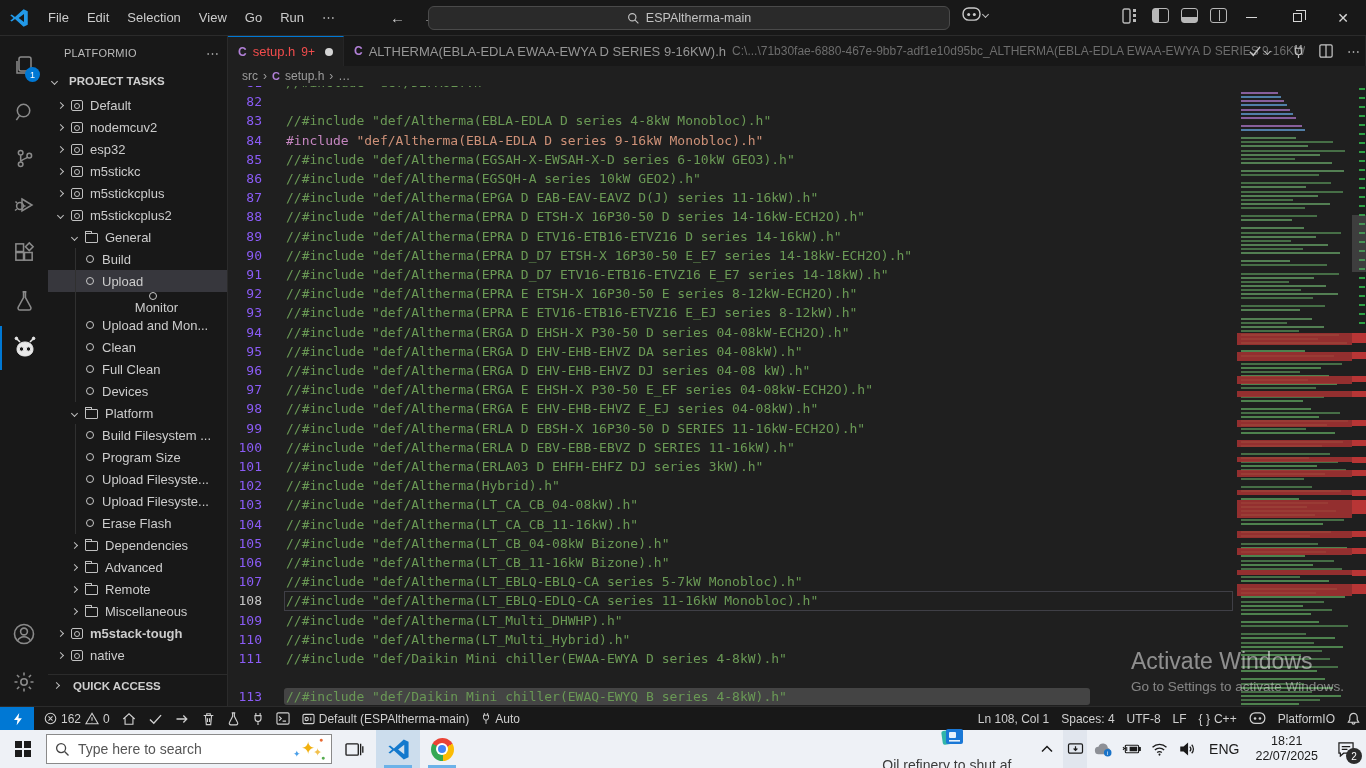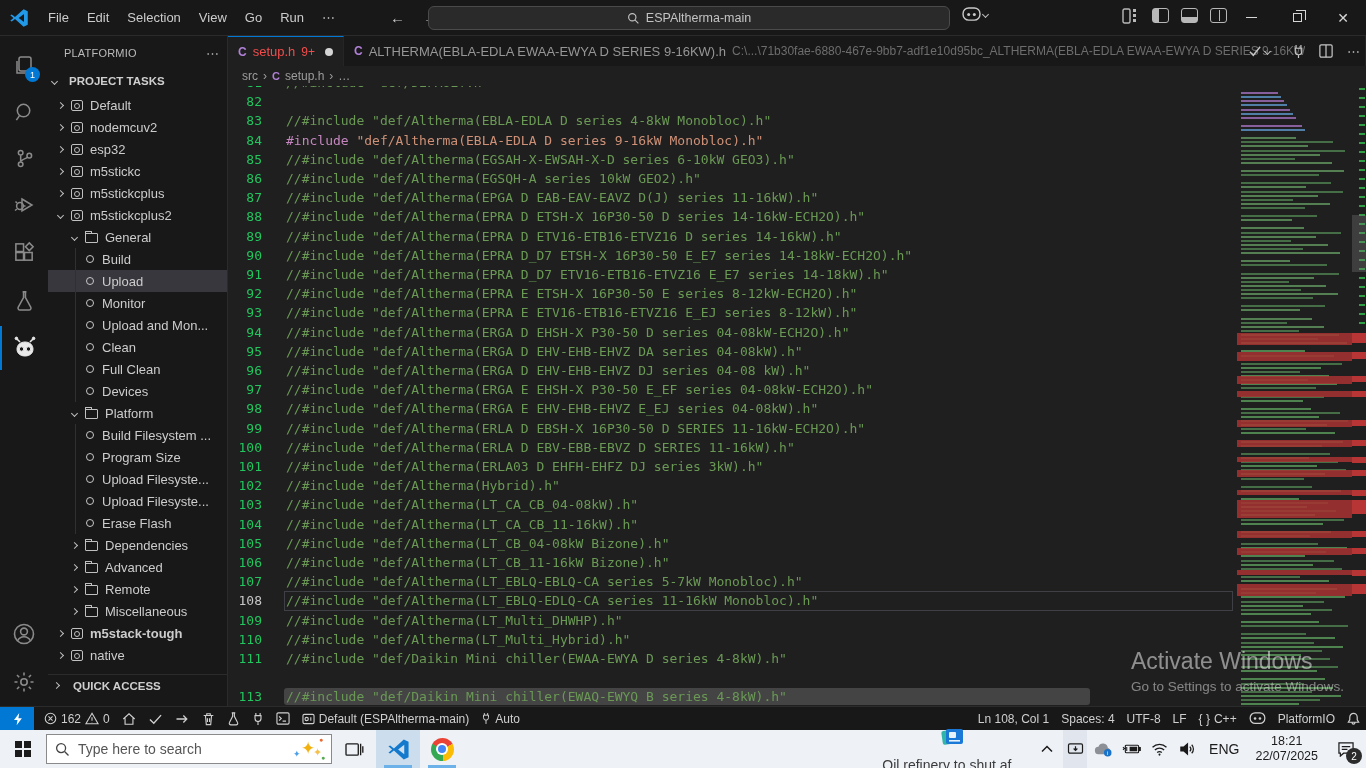--- a/index.html
+++ b/index.html
@@ -65,21 +65,21 @@
   #tab1 .fname { color:#f14c4c; }
   #tab1 .probs { color:#f14c4c; font-size:12px; }
   #tab1 .dot { width:8px; height:8px; border-radius:50%; background:#d4d4d4; margin-left:4px; }
   #tab2 { background:#181818; color:#969696; flex:1; min-width:0; }
   #tab2 .fpath { color:#6d6d6d; font-size:12px; overflow:hidden; white-space:nowrap; }
   #editor-actions { position:absolute; right:6px; top:0; height:30px; display:flex; align-items:center; gap:14px; color:#c5c5c5; background:transparent; }
   #breadcrumb { position:absolute; left:0; top:30px; width:100%; height:20px; display:flex; align-items:center; gap:5px; padding-left:14px; font-size:12px; color:#9d9d9d; background:#1f1f1f; }
   #breadcrumb .cicon { color:#b180d7; font-weight:bold; font-size:11px; }
   #code { position:absolute; left:0; top:50px; width:1009px; height:620px; overflow:hidden; }
   .cline { position:absolute; left:0; width:100%; height:19.2px; font-family:"DejaVu Sans Mono", monospace; font-size:13px; line-height:19.2px; white-space:pre; }
-  .lnum { position:absolute; left:0; width:34px; text-align:right; color:#22c55e; }
+  .lnum { position:absolute; left:0; width:34px; text-align:right; color:#8b5cf6; }
   .ltext { position:absolute; left:58px; }
   .tk-c { color:#6a9955; } .tk-d { color:#c586c0; } .tk-s { color:#ce9178; }
   .cline.cur .lnum { color:#c6c6c6; }
   .curline-box { position:absolute; left:56px; right:4px; height:19.2px; border:1px solid #3f3f46; }
   .dimbar { position:absolute; left:56px; width:806px; height:17px; background:rgba(128,128,128,0.38); border-radius:3px; }
   #minimap { position:absolute; left:1009px; top:50px; width:115px; height:620px; overflow:hidden; }
   #scrolllane { position:absolute; left:1124px; top:50px; width:14px; height:620px; }
   #scroll-thumb { position:absolute; left:0; top:129px; width:14px; height:57px; background:rgba(121,121,121,0.35); }
   #ruler-greens { position:absolute; left:7px; top:2px; width:6px; height:242px; background:repeating-linear-gradient(to bottom, #2ea043 0 2px, transparent 2px 9px); }
   .mmark, .rmark { position:absolute; }
@@ -284,21 +284,21 @@
         <div class="trow" style="padding-left: 38px;">
           <span class="guide"></span>
           <span class="t-task"></span>
           <span>Build</span>
         </div>
         <div class="trow sel" style="padding-left: 38px;">
           <span class="guide"></span>
           <span class="t-task"></span>
           <span>Upload</span>
         </div>
-        <div class="trow" style="padding-left: 38px;">
+        <div class="trow" style="padding-left: 38px; flex-direction: column;">
           <span class="guide"></span>
           <span class="t-task"></span>
           <span>Monitor</span>
         </div>
         <div class="trow" style="padding-left: 38px;">
           <span class="guide"></span>
           <span class="t-task"></span>
           <span>Upload and Mon...</span>
         </div>
         <div class="trow" style="padding-left: 38px;">

